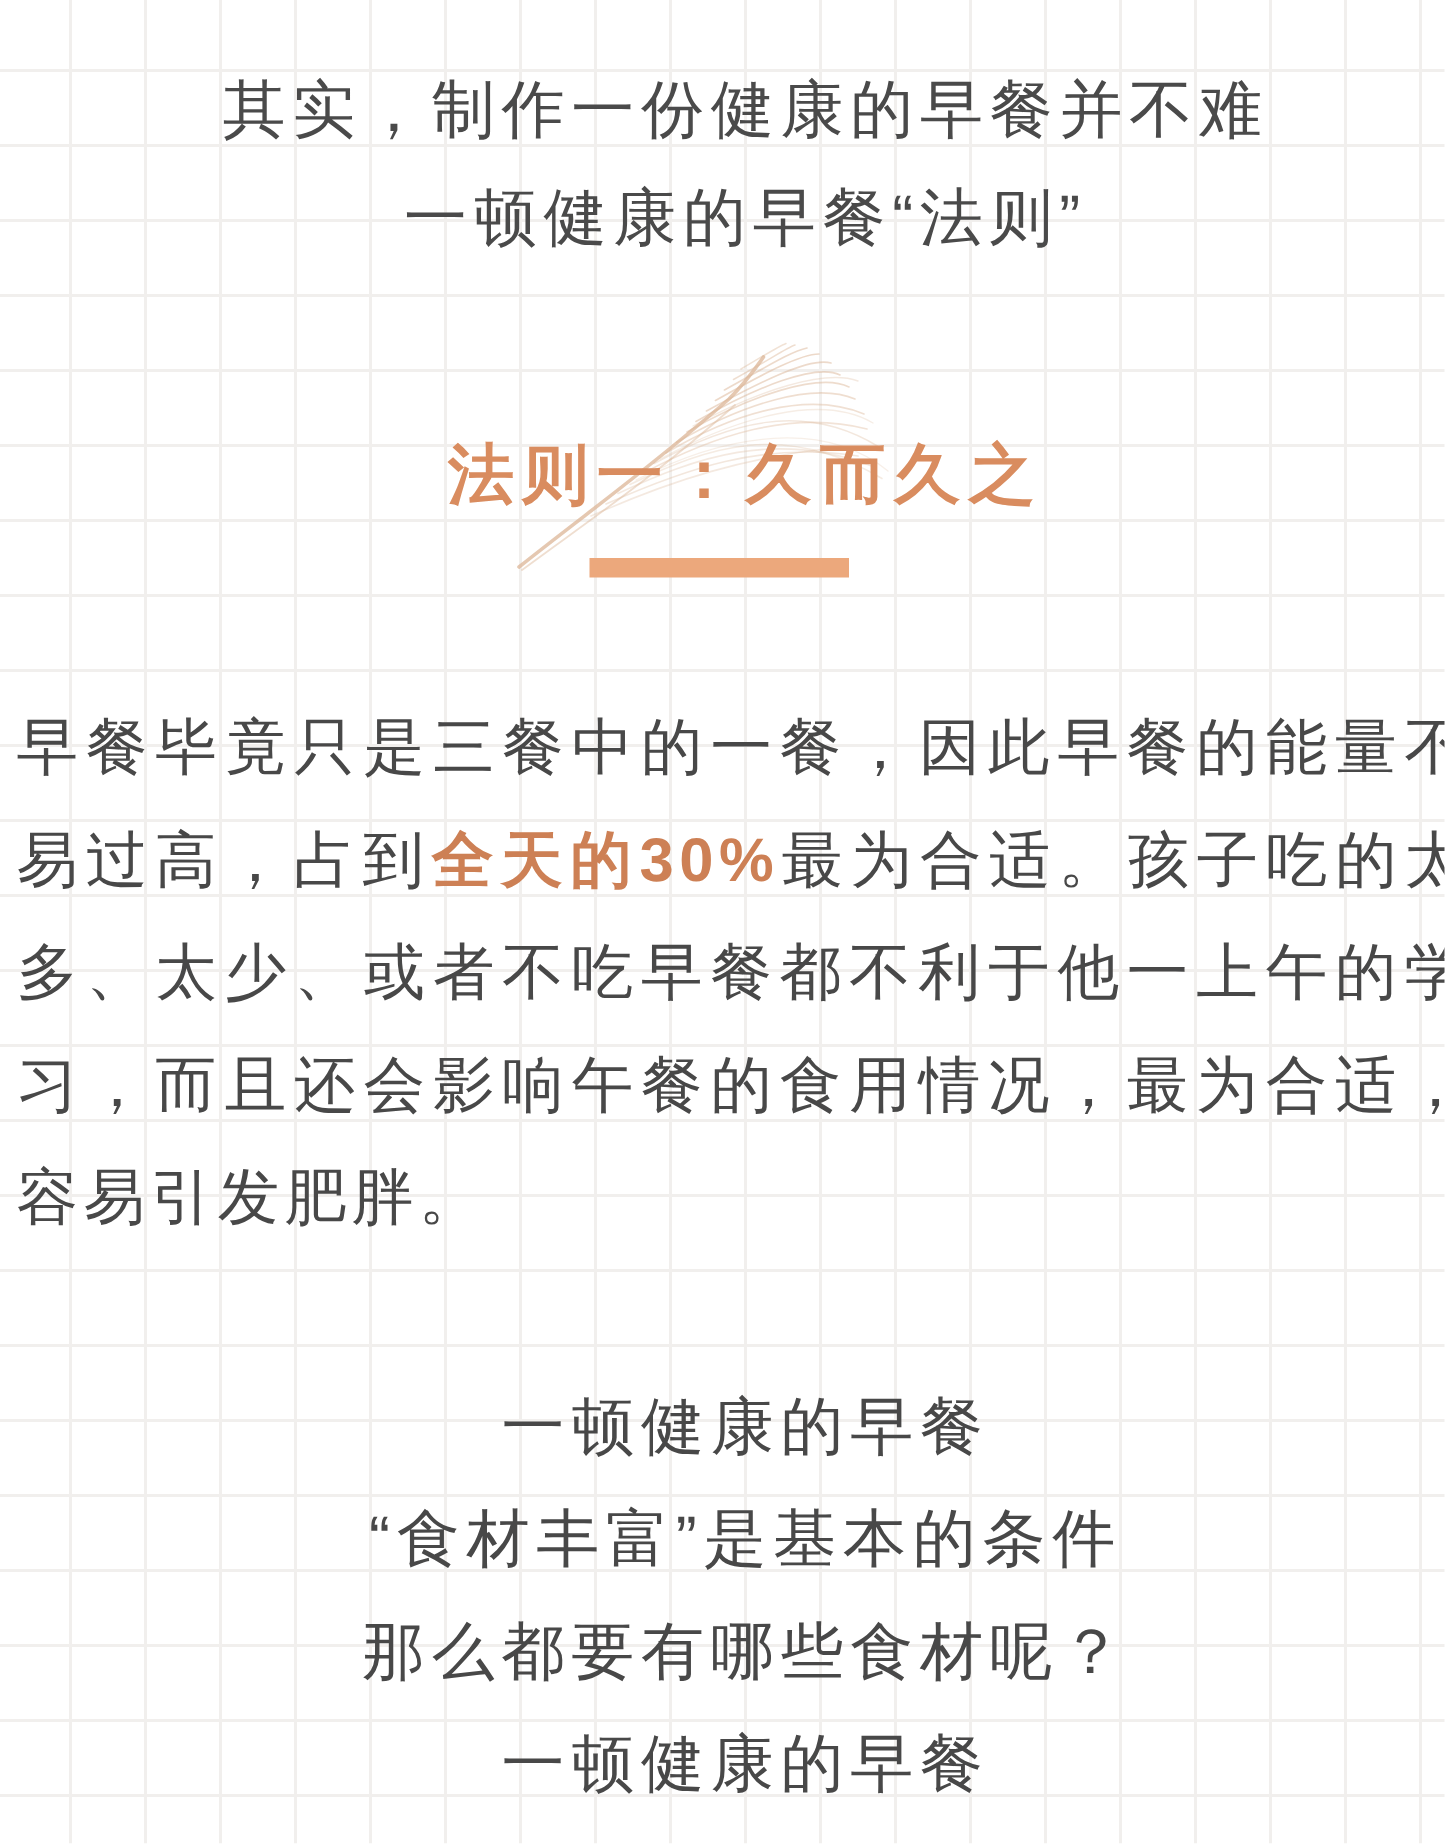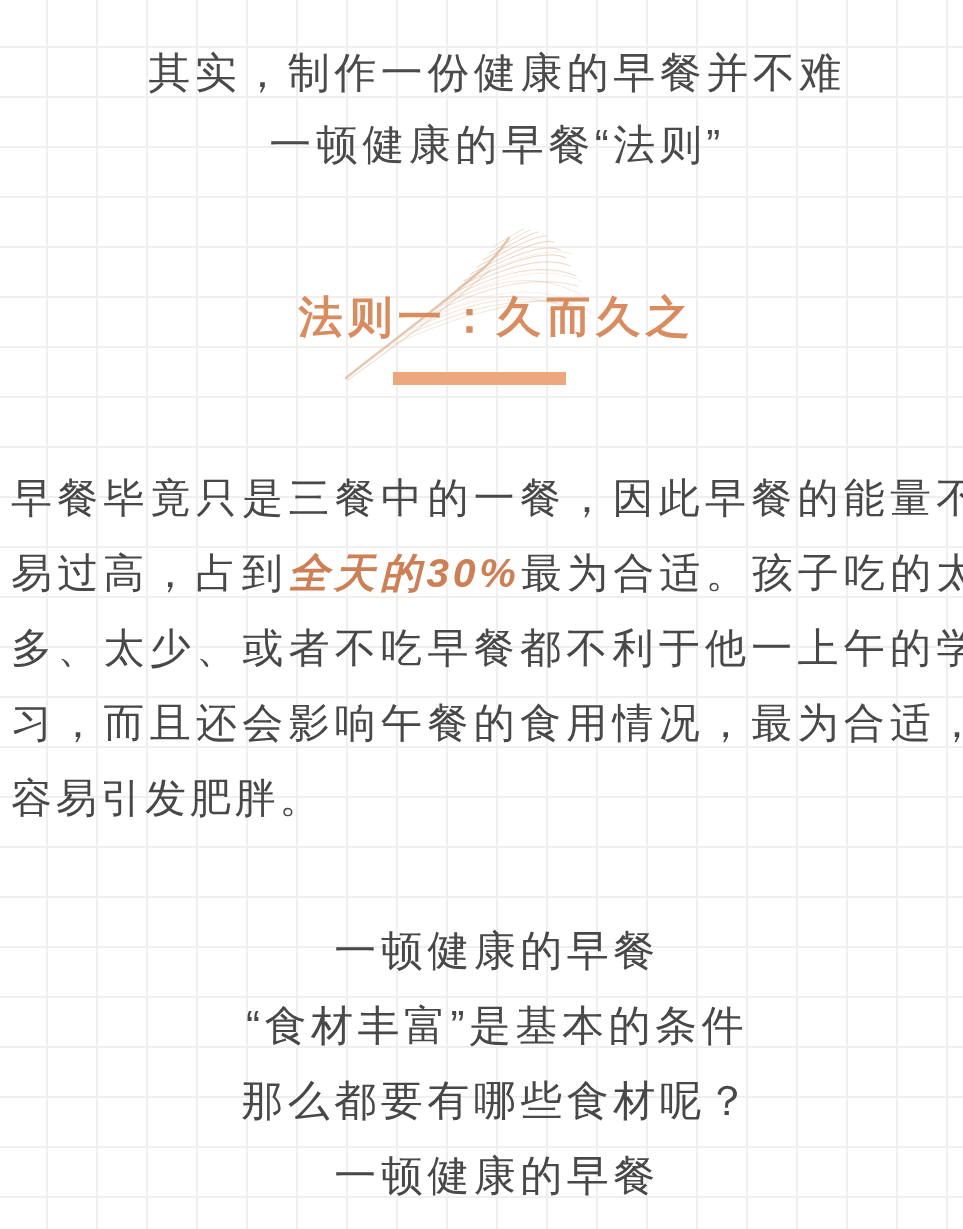--- a/index.html
+++ b/index.html
@@ -50,21 +50,20 @@
     font-size:41px;line-height:75px;letter-spacing:3.7px;
     text-align:justify;
     text-justify:inter-character;
     color:#484848;
     margin:0;
     z-index:2;
   }
   .body-text .hl{
     color:#cd8055;
     font-weight:bold;
-    font-style:italic;
   }
   .outro{
     position:absolute;top:913px;left:0;right:0;
     text-align:center;
     font-size:42px;line-height:75px;letter-spacing:4.5px;
     color:#484848;
     z-index:2;
   }
 </style>
 </head>

